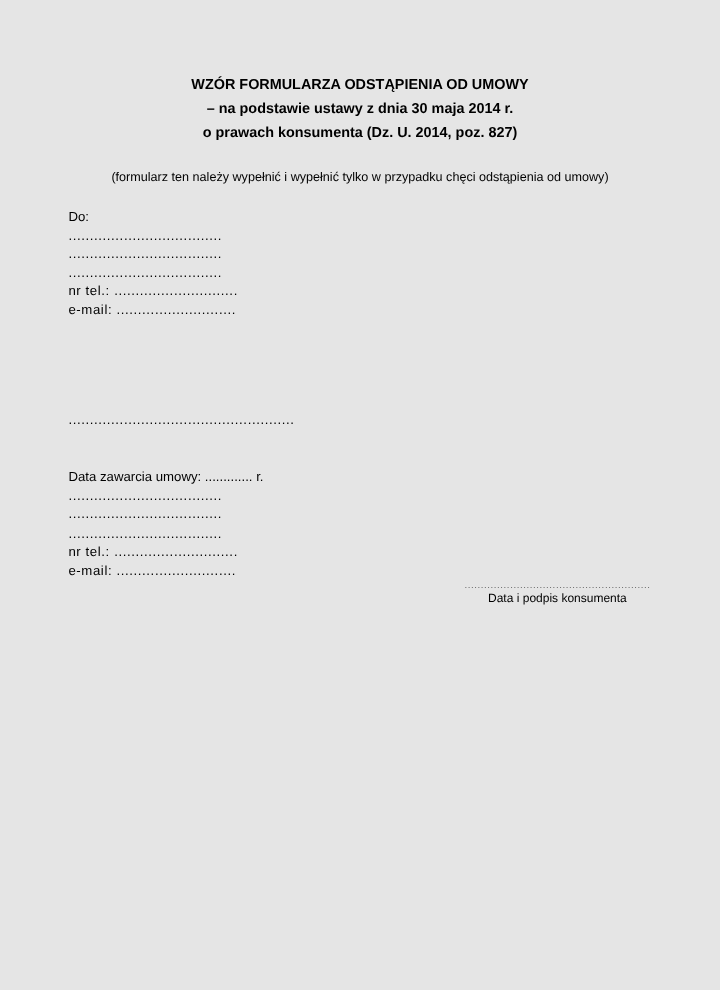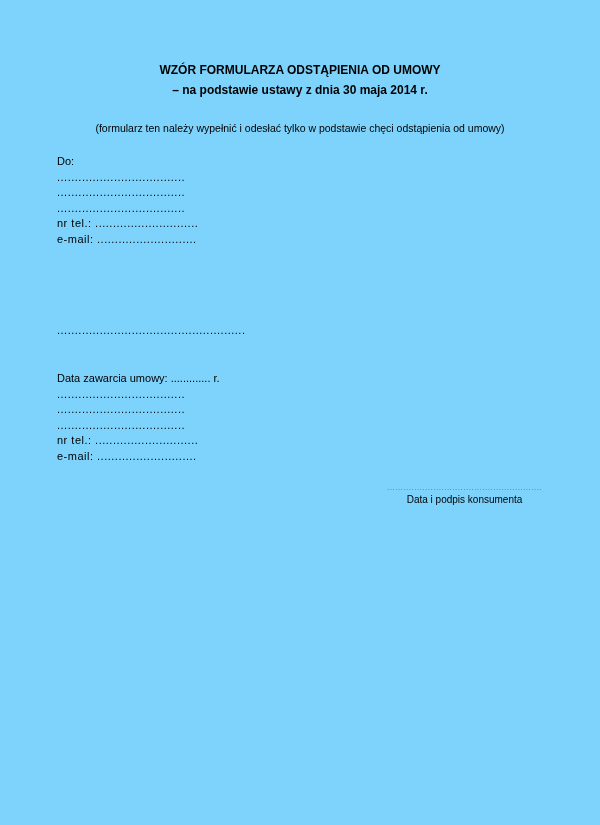--- a/index.html
+++ b/index.html
@@ -4,21 +4,21 @@
 <style>
   html, body {
     margin: 0;
     padding: 0;
     background: #ffffff;
   }
   .page {
     position: relative;
     width: 600px;
     height: 825px;
-    background: #7dd3fc;
+    background: #e5e5e5;
     color: #000000;
     font-family: "Liberation Sans", "DejaVu Sans", sans-serif;
     box-sizing: border-box;
     padding: 60px 57px 0 57px;
     overflow: hidden;
   }
   .doc-header {
     text-align: center;
     font-weight: bold;
     font-size: 12px;
@@ -71,23 +71,24 @@
   }
 </style>
 </head>
 <body>
 
 <div class="page">
 
   <div class="doc-header">
     <div>WZÓR FORMULARZA ODSTĄPIENIA OD UMOWY</div>
     <div>– na podstawie ustawy z dnia 30 maja 2014 r.</div>
+    <div>o prawach konsumenta (Dz. U. 2014, poz. 827)</div>
   </div>
 
-  <div class="doc-note">(formularz ten należy wypełnić i odesłać tylko w podstawie chęci odstąpienia od umowy)</div>
+  <div class="doc-note">(formularz ten należy wypełnić i wypełnić tylko w przypadku chęci odstąpienia od umowy)</div>
 
   <div class="block recipient-block">
     <div>Do:</div>
     <div class="fill-line">....................................</div>
     <div class="fill-line">....................................</div>
     <div class="fill-line">....................................</div>
     <div class="fill-line">nr tel.: .............................</div>
     <div class="fill-line">e-mail: ............................</div>
   </div>
 

